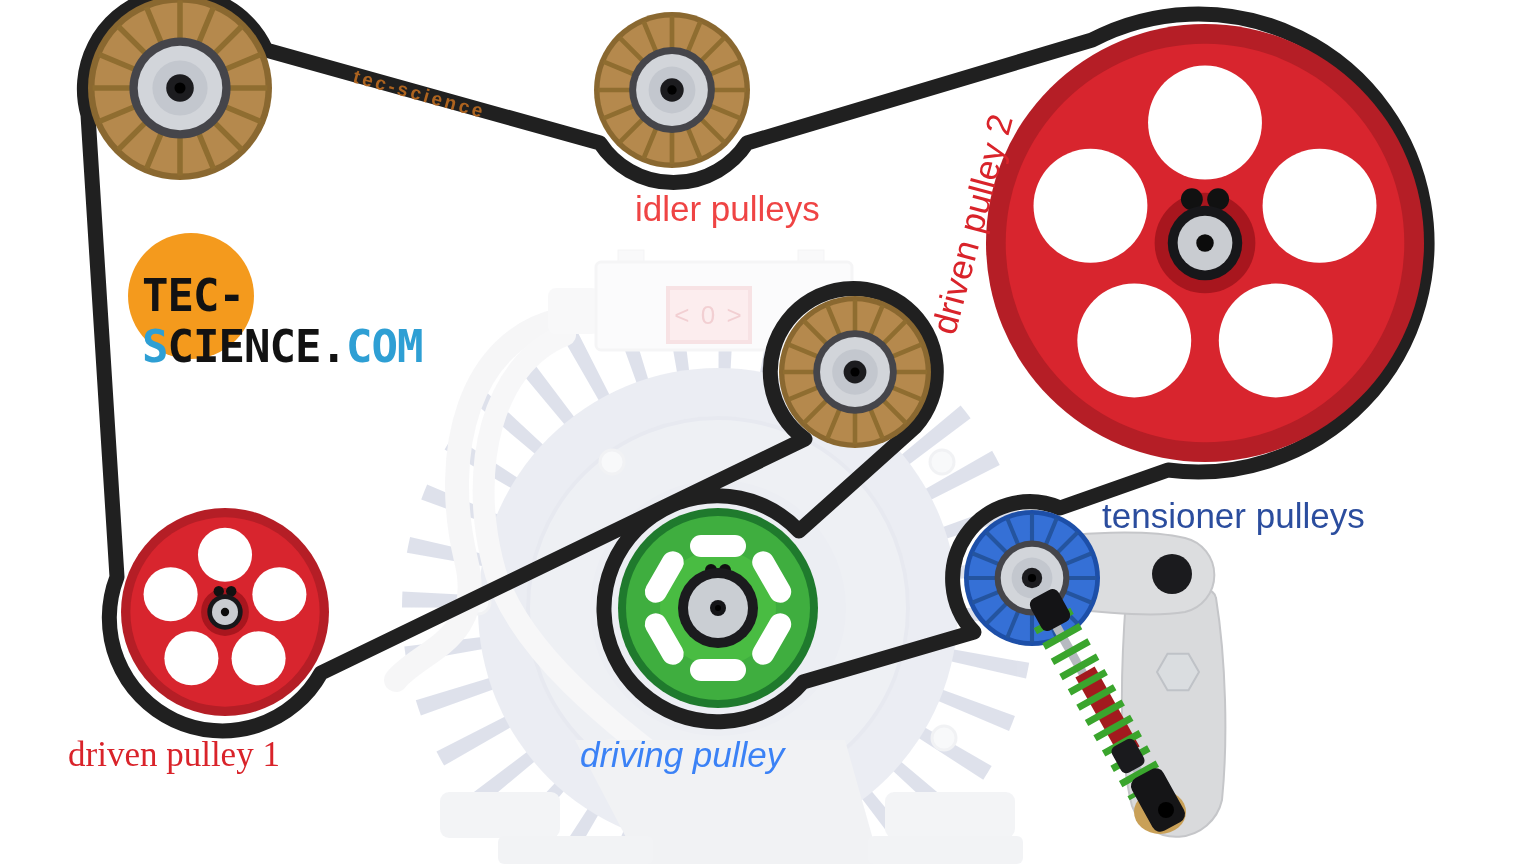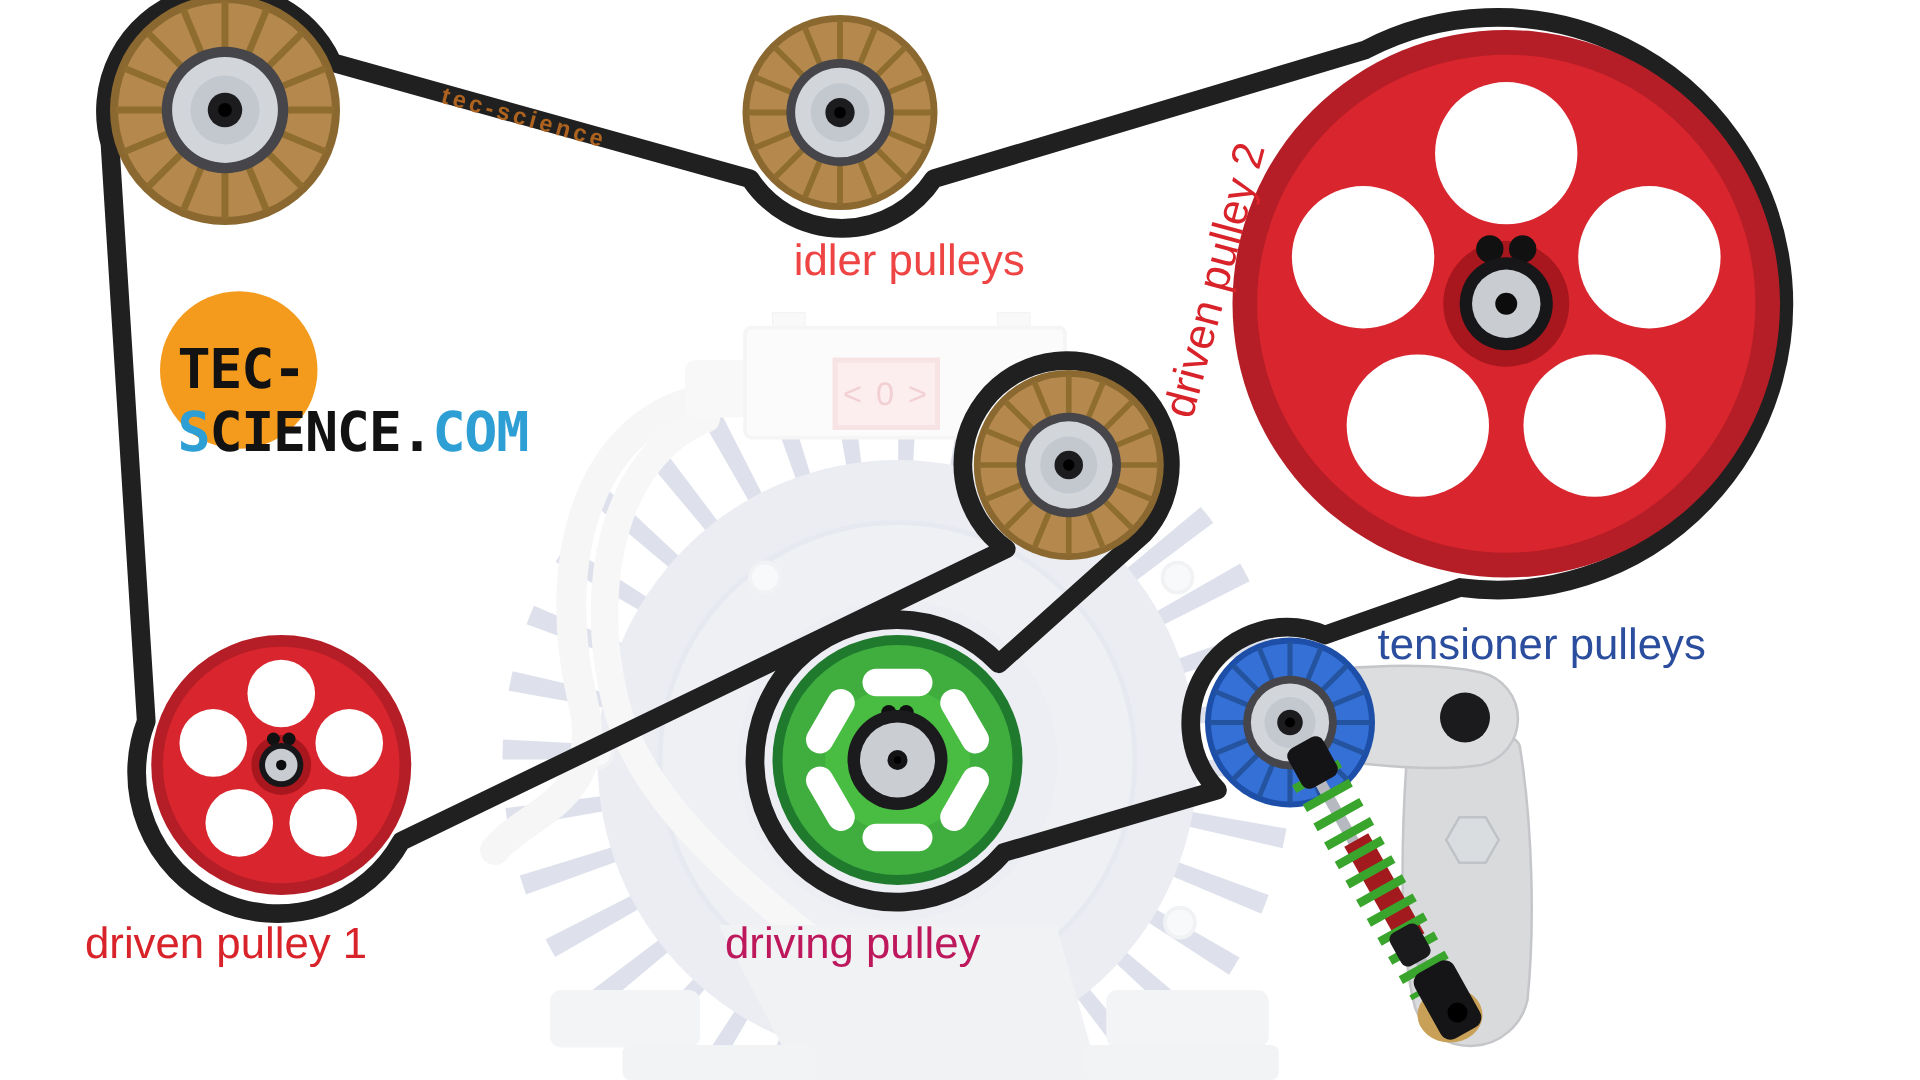--- a/index.html
+++ b/index.html
@@ -2,22 +2,22 @@
 <html><head>
 <meta charset="utf-8">
 <style>
   html,body{margin:0;padding:0;background:#fff;}
   #stage{position:relative;width:1536px;height:864px;overflow:hidden;background:#fff;
          font-family:"Liberation Sans",sans-serif;}
   #scene{position:absolute;left:0;top:0;}
   .lbl{position:absolute;font-size:35px;line-height:1.1;white-space:nowrap;}
   .lbl-idler{color:#ef4444;left:635px;top:190px;}
   .lbl-tension{color:#2b4d9e;left:1102px;top:497px;}
-  .lbl-driven1{color:#d9232a;left:68px;top:736px;}
-  .lbl-driving{color:#be185d;left:580px;top:736px;}
+  .lbl-driven1{color:#d9232a;left:68px;top:736px;font-family:Liberation Serif, serif;}
+  .lbl-driving{color:#3b82f6;left:580px;top:736px;font-style:italic;}
   .lbl-driven2{color:#d9232a;left:845px;top:205px;width:255px;text-align:center;
                transform:rotate(-75deg);transform-origin:50% 50%;}
   .logo{position:absolute;left:0;top:0;}
   .logo-circle{position:absolute;left:128px;top:233px;width:126px;height:126px;
                border-radius:50%;background:#f49a1d;}
   .logo-text{position:absolute;left:142px;top:270px;font-family:"DejaVu Sans Mono",monospace;
              font-weight:bold;font-size:44px;letter-spacing:-1px;color:#121212;}
   .lg-blue{color:#2e9fd4;}
   .belt-mark{font-family:"Liberation Sans",sans-serif;font-weight:bold;font-size:19px;
              letter-spacing:3px;fill:#b5671f;opacity:.95;}

